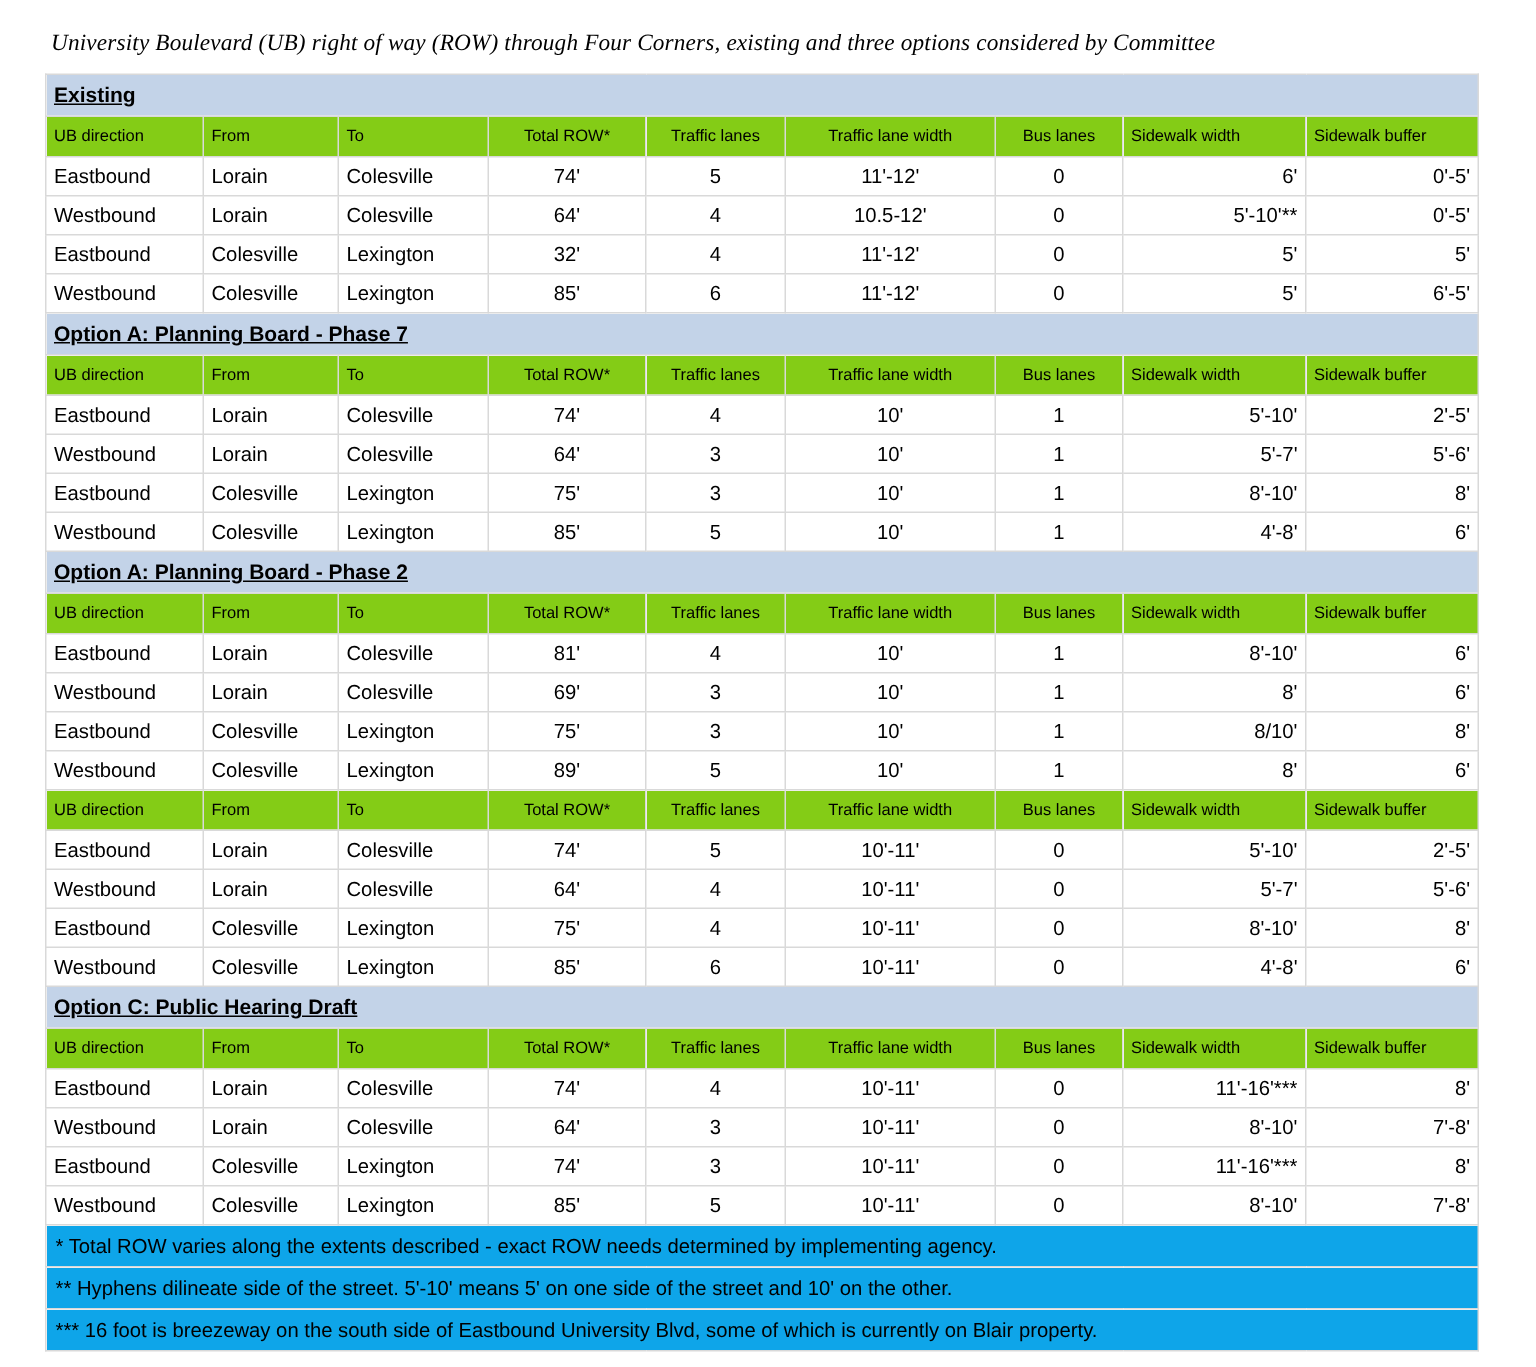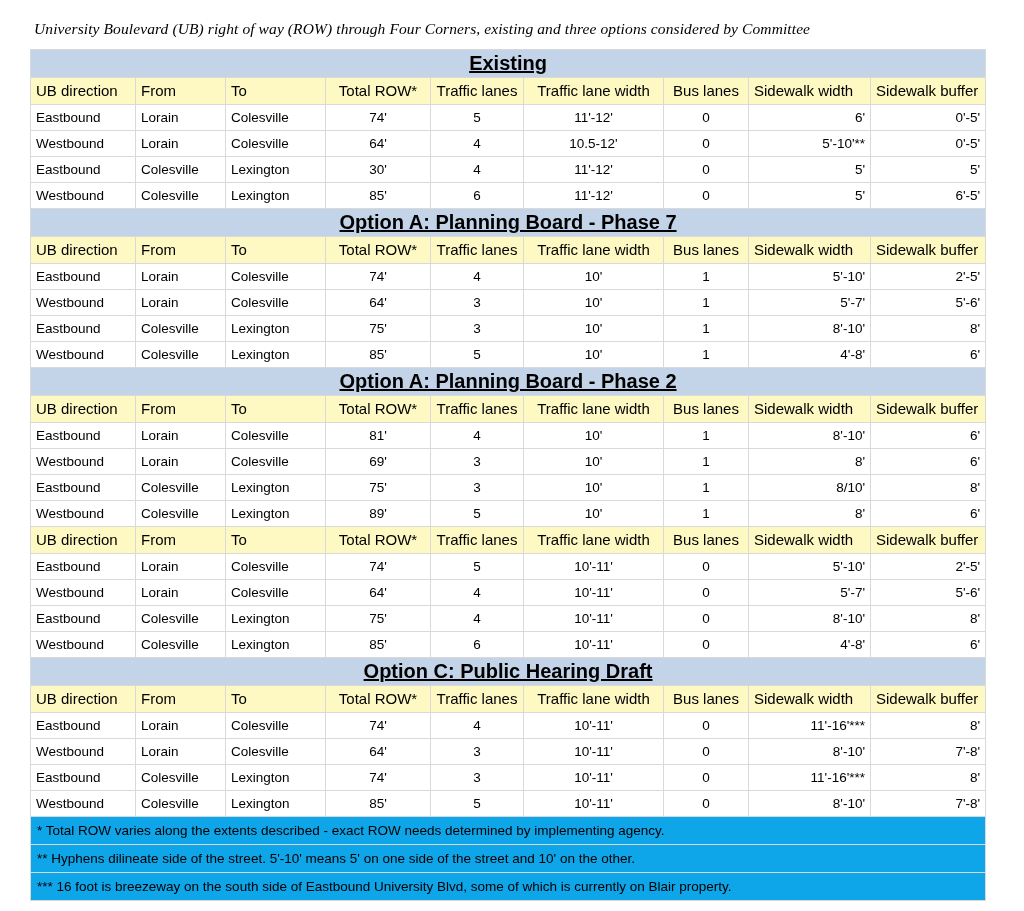--- a/index.html
+++ b/index.html
@@ -50,31 +50,30 @@
   col.c2 { width: 100px; }
   col.c3 { width: 105px; }
   col.c4 { width: 93px; }
   col.c5 { width: 140px; }
   col.c6 { width: 85px; }
   col.c7 { width: 122px; }
   col.c8 { width: 115px; }
 
   tr.section-title td {
     background: #c3d3e8;
-    text-align: center;
     font-weight: bold;
-    font-size: 20px;
+    font-size: 14px;
     height: 23px;
   }
   tr.section-title td span {
     text-decoration: underline;
   }
   tr.col-head td {
-    background: #fef9c3;
-    font-size: 15px;
+    background: #84cc16;
+    font-size: 11px;
     height: 22px;
   }
   tr.col-head td.num {
     text-align: center;
   }
   tr.col-head td.rt {
   }
   tr.data td {
     background: #ffffff;
   }
@@ -145,21 +144,21 @@
           <td class="num">4</td>
           <td class="num">10.5-12'</td>
           <td class="num">0</td>
           <td class="rt">5'-10'**</td>
           <td class="rt">0'-5'</td>
         </tr>
         <tr class="data">
           <td>Eastbound</td>
           <td>Colesville</td>
           <td>Lexington</td>
-          <td class="num">30'</td>
+          <td class="num">32'</td>
           <td class="num">4</td>
           <td class="num">11'-12'</td>
           <td class="num">0</td>
           <td class="rt">5'</td>
           <td class="rt">5'</td>
         </tr>
         <tr class="data">
           <td>Westbound</td>
           <td>Colesville</td>
           <td>Lexington</td>

